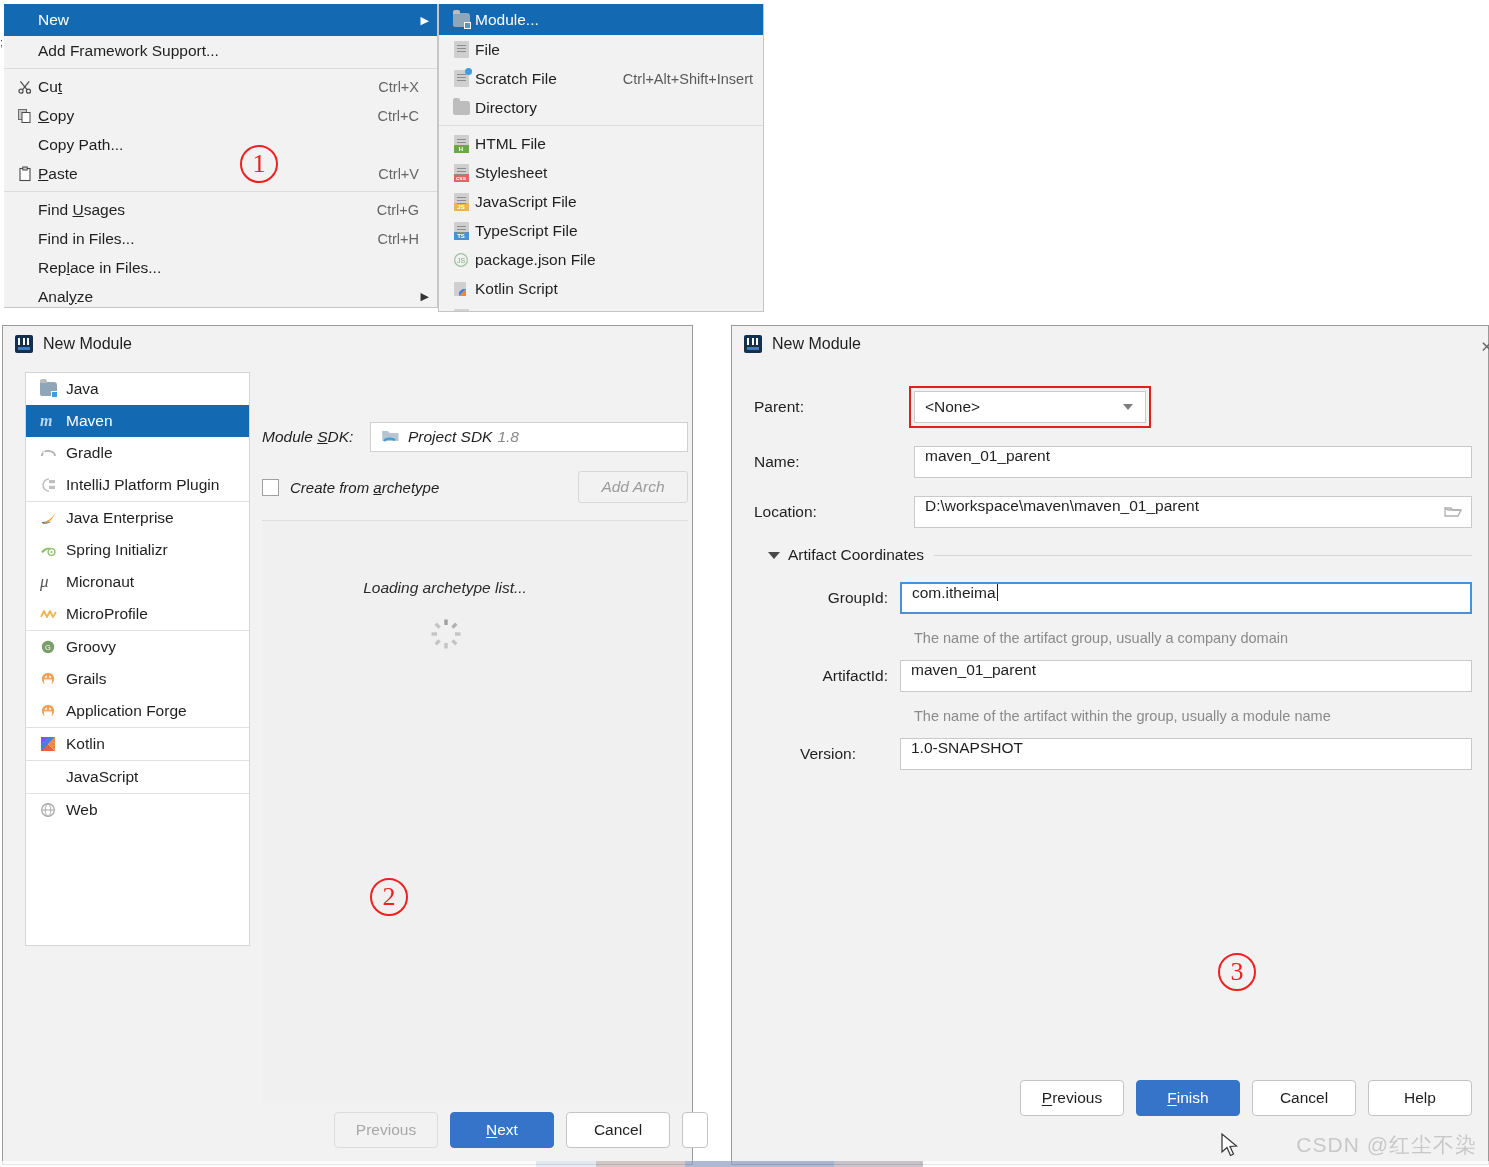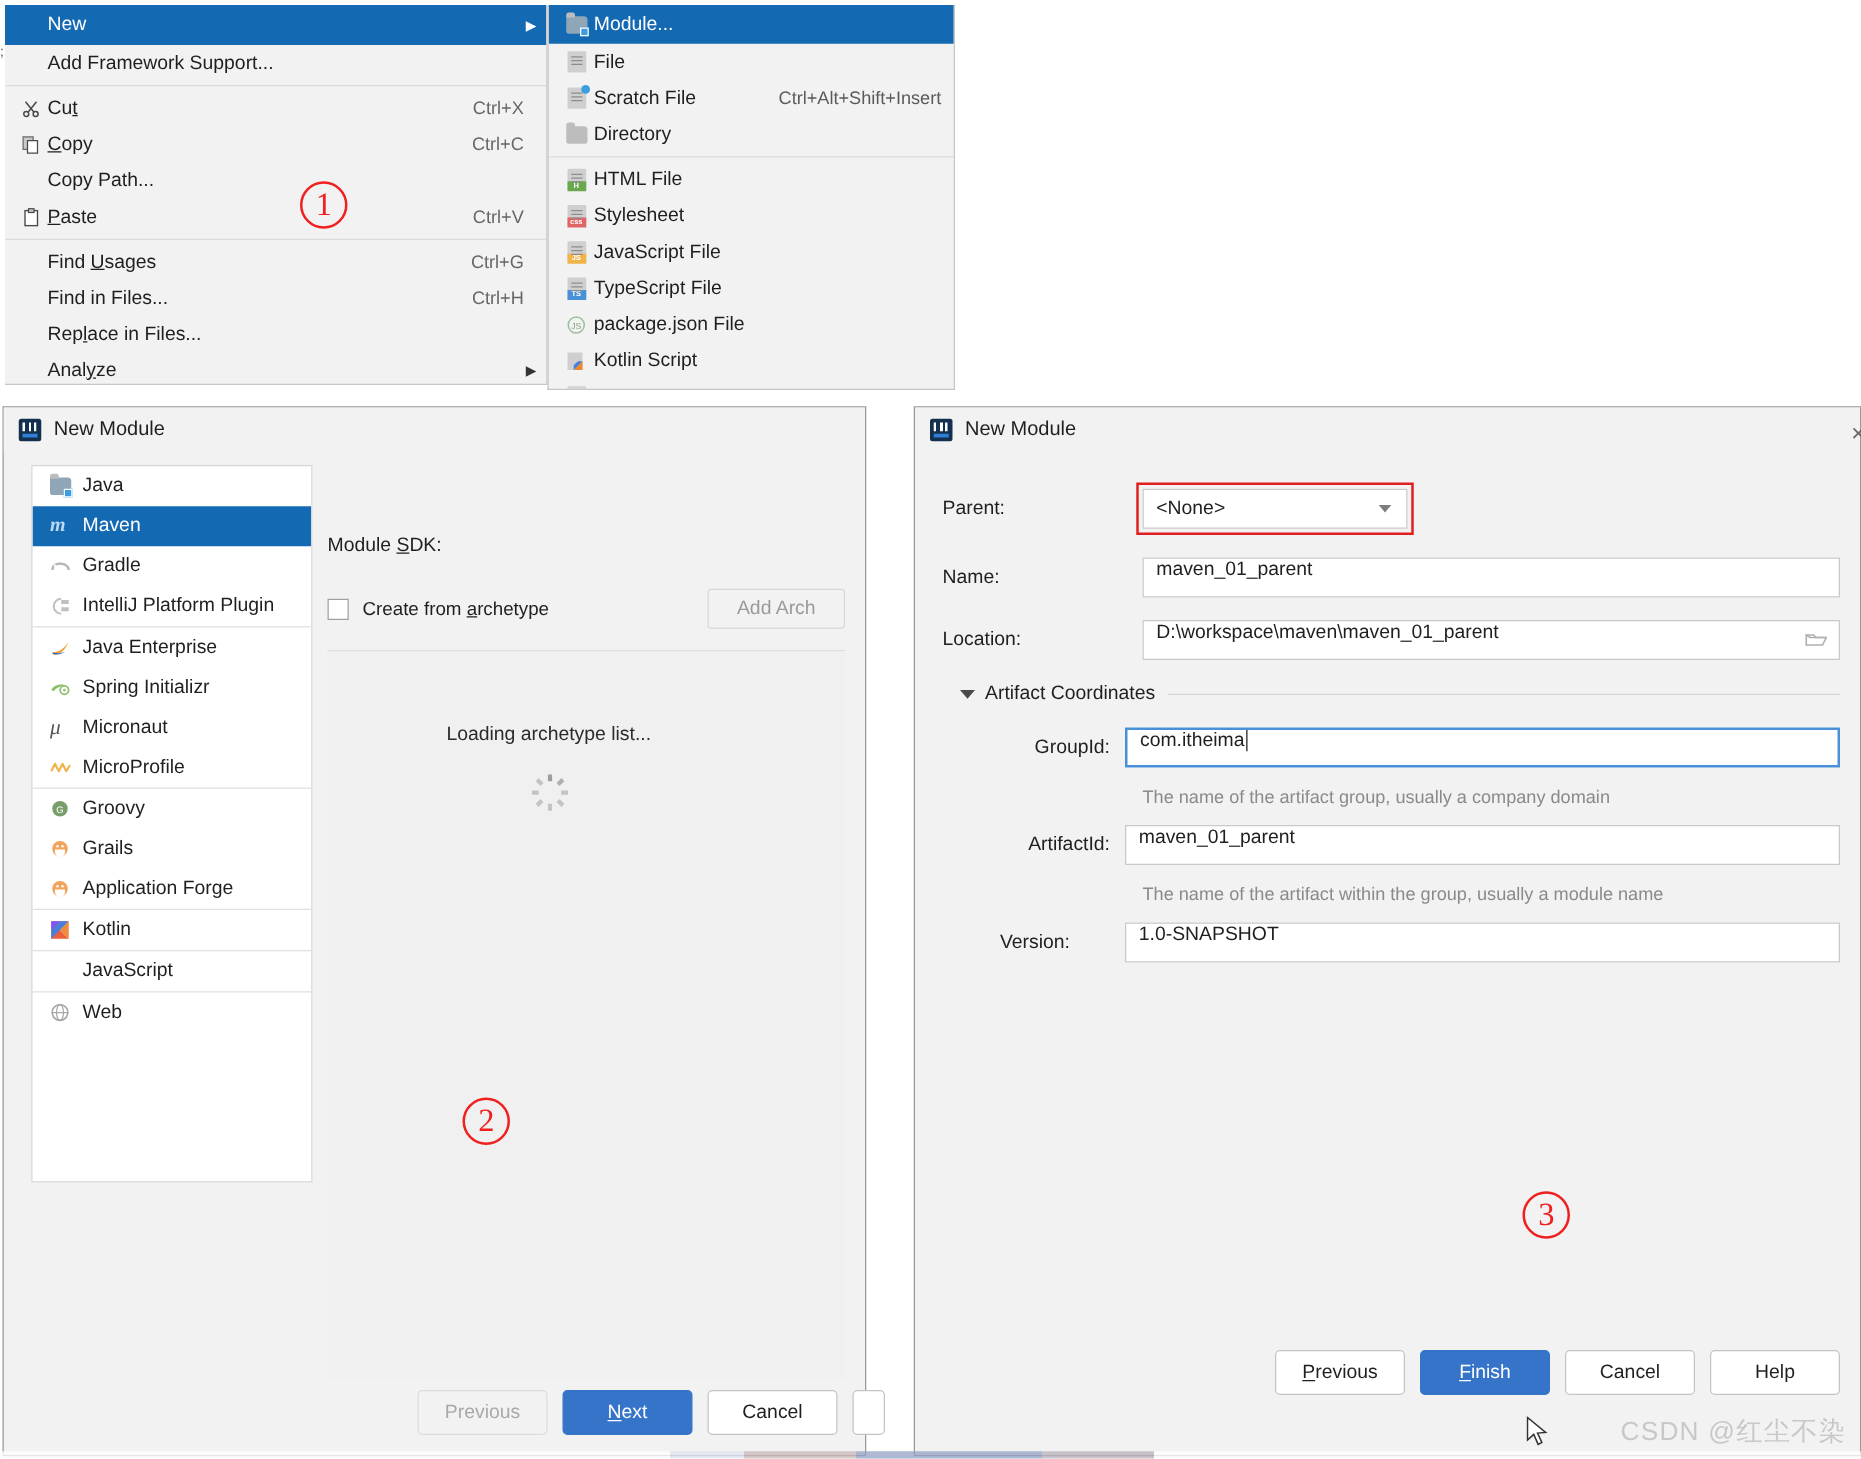--- a/index.html
+++ b/index.html
@@ -83,21 +83,21 @@
     width:225px; margin-left:22px; background:#fff; border:1px solid #d6d6d6;
     height:574px; overflow:hidden; flex:0 0 225px;
   }
   #dlg-left .sb-item {
     height:32px; display:flex; align-items:center; padding-left:14px;
     font-size:15.5px; color:#1f1f1f; cursor:default;
   }
   #dlg-left .sb-item.sel { background:#1469b3; color:#fff; }
   #dlg-left .sb-item .ic { width:26px; flex:0 0 26px; display:flex; align-items:center; }
   #dlg-left .sb-sep { height:1px; background:#e0e0e0; }
-  #dlg-left .right-pane { flex:1; padding:0 16px 0 12px; position:relative; overflow:hidden;}
+  #dlg-left .right-pane { flex:1; padding:0 4px 0 12px; position:relative; overflow:hidden;font-style:italic;}
   #dlg-left .row-sdk { display:flex; align-items:center; height:34px; margin-top:48px; }
   #dlg-left .row-sdk .lab { width:108px; font-size:15.5px; }
   #dlg-left .sdkbox {
     flex:1; height:30px; background:#fff; border:1px solid #d0d0d0;
     display:flex; align-items:center; padding-left:10px; font-size:15.5px;
     margin-right:0;
   }
   #dlg-left .row-arch { display:flex; align-items:center; height:34px; margin-top:16px; }
   #dlg-left .cb { width:17px; height:17px; background:#fff; border:1px solid #a0a0a0; margin-right:11px; }
   #dlg-left .addarch {
@@ -129,21 +129,21 @@
   .btn.primary { background:#3574c8; border-color:#3574c8; color:#fff; }
   .btn.disabled { color:#a8a8a8; background:#f2f2f2; border-color:#dcdcdc; }
   .btn u { text-underline-offset:2px; }
 
   
   #dlg-right { left:731px; top:325px; width:758px; height:840px; }
   #dlg-right .content { padding:24px 0 0 22px; position:relative; height:770px; }
   #dlg-right .frow { display:flex; align-items:center; margin-bottom:18px; }
   #dlg-right .frow .lab { width:160px; font-size:15.5px; color:#1f1f1f; }
   #dlg-right .combo {
-    width:212px; height:32px; background:#fff; border:1px solid #c9c9c9;
+    width:232px; height:32px; background:#fff; border:1px solid #c9c9c9;
     display:flex; align-items:center; padding-left:10px; font-size:15.5px; position:relative;
   }
   #dlg-right .combo .caret { position:absolute; right:12px; top:12px; width:0;height:0;
     border-left:5px solid transparent; border-right:5px solid transparent; border-top:6px solid #7d7d7d;}
   #dlg-right .combo-hl { border:2px solid #e02020; padding:3px; display:inline-block; margin-left:-5px; }
   #dlg-right .tfield {
     flex:1; margin-right:16px; height:32px; background:#fff; border:1px solid #c9c9c9;
     display:flex; padding-left:10px; font-size:15.5px; position:relative;
   }
   #dlg-right .tfield.focused { border:2px solid #4a90d9; }
@@ -537,20 +537,30 @@
             </svg>
         </span>
         <span>Web</span>
       </div>
     </div>
 
     <div class="right-pane">
 
       <div class="row-sdk">
         <span class="lab">Module <u>S</u>DK:</span>
+        <div class="sdkbox">
+          <span style="margin-right:8px">
+            <svg width="19" height="15" viewBox="0 0 19 15">
+                <path d="M1 3 h6 l1.5 2 h9 v8 h-16 Z" fill="#b6c5d1"></path>
+                <path d="M3 13 c2 -3,8 -3,11 -1" fill="none" stroke="#3c9ede" stroke-width="2.4"></path>
+              </svg>
+          </span>
+          <span>Project SDK</span>
+          <span style="color:#8a8a8a;margin-left:5px">1.8</span>
+        </div>
       </div>
 
       <div class="row-arch">
         <span class="cb"></span>
         <span>Create from <u>a</u>rchetype</span>
         <div class="addarch">
           <span>Add Arch</span>
         </div>
       </div>
 

